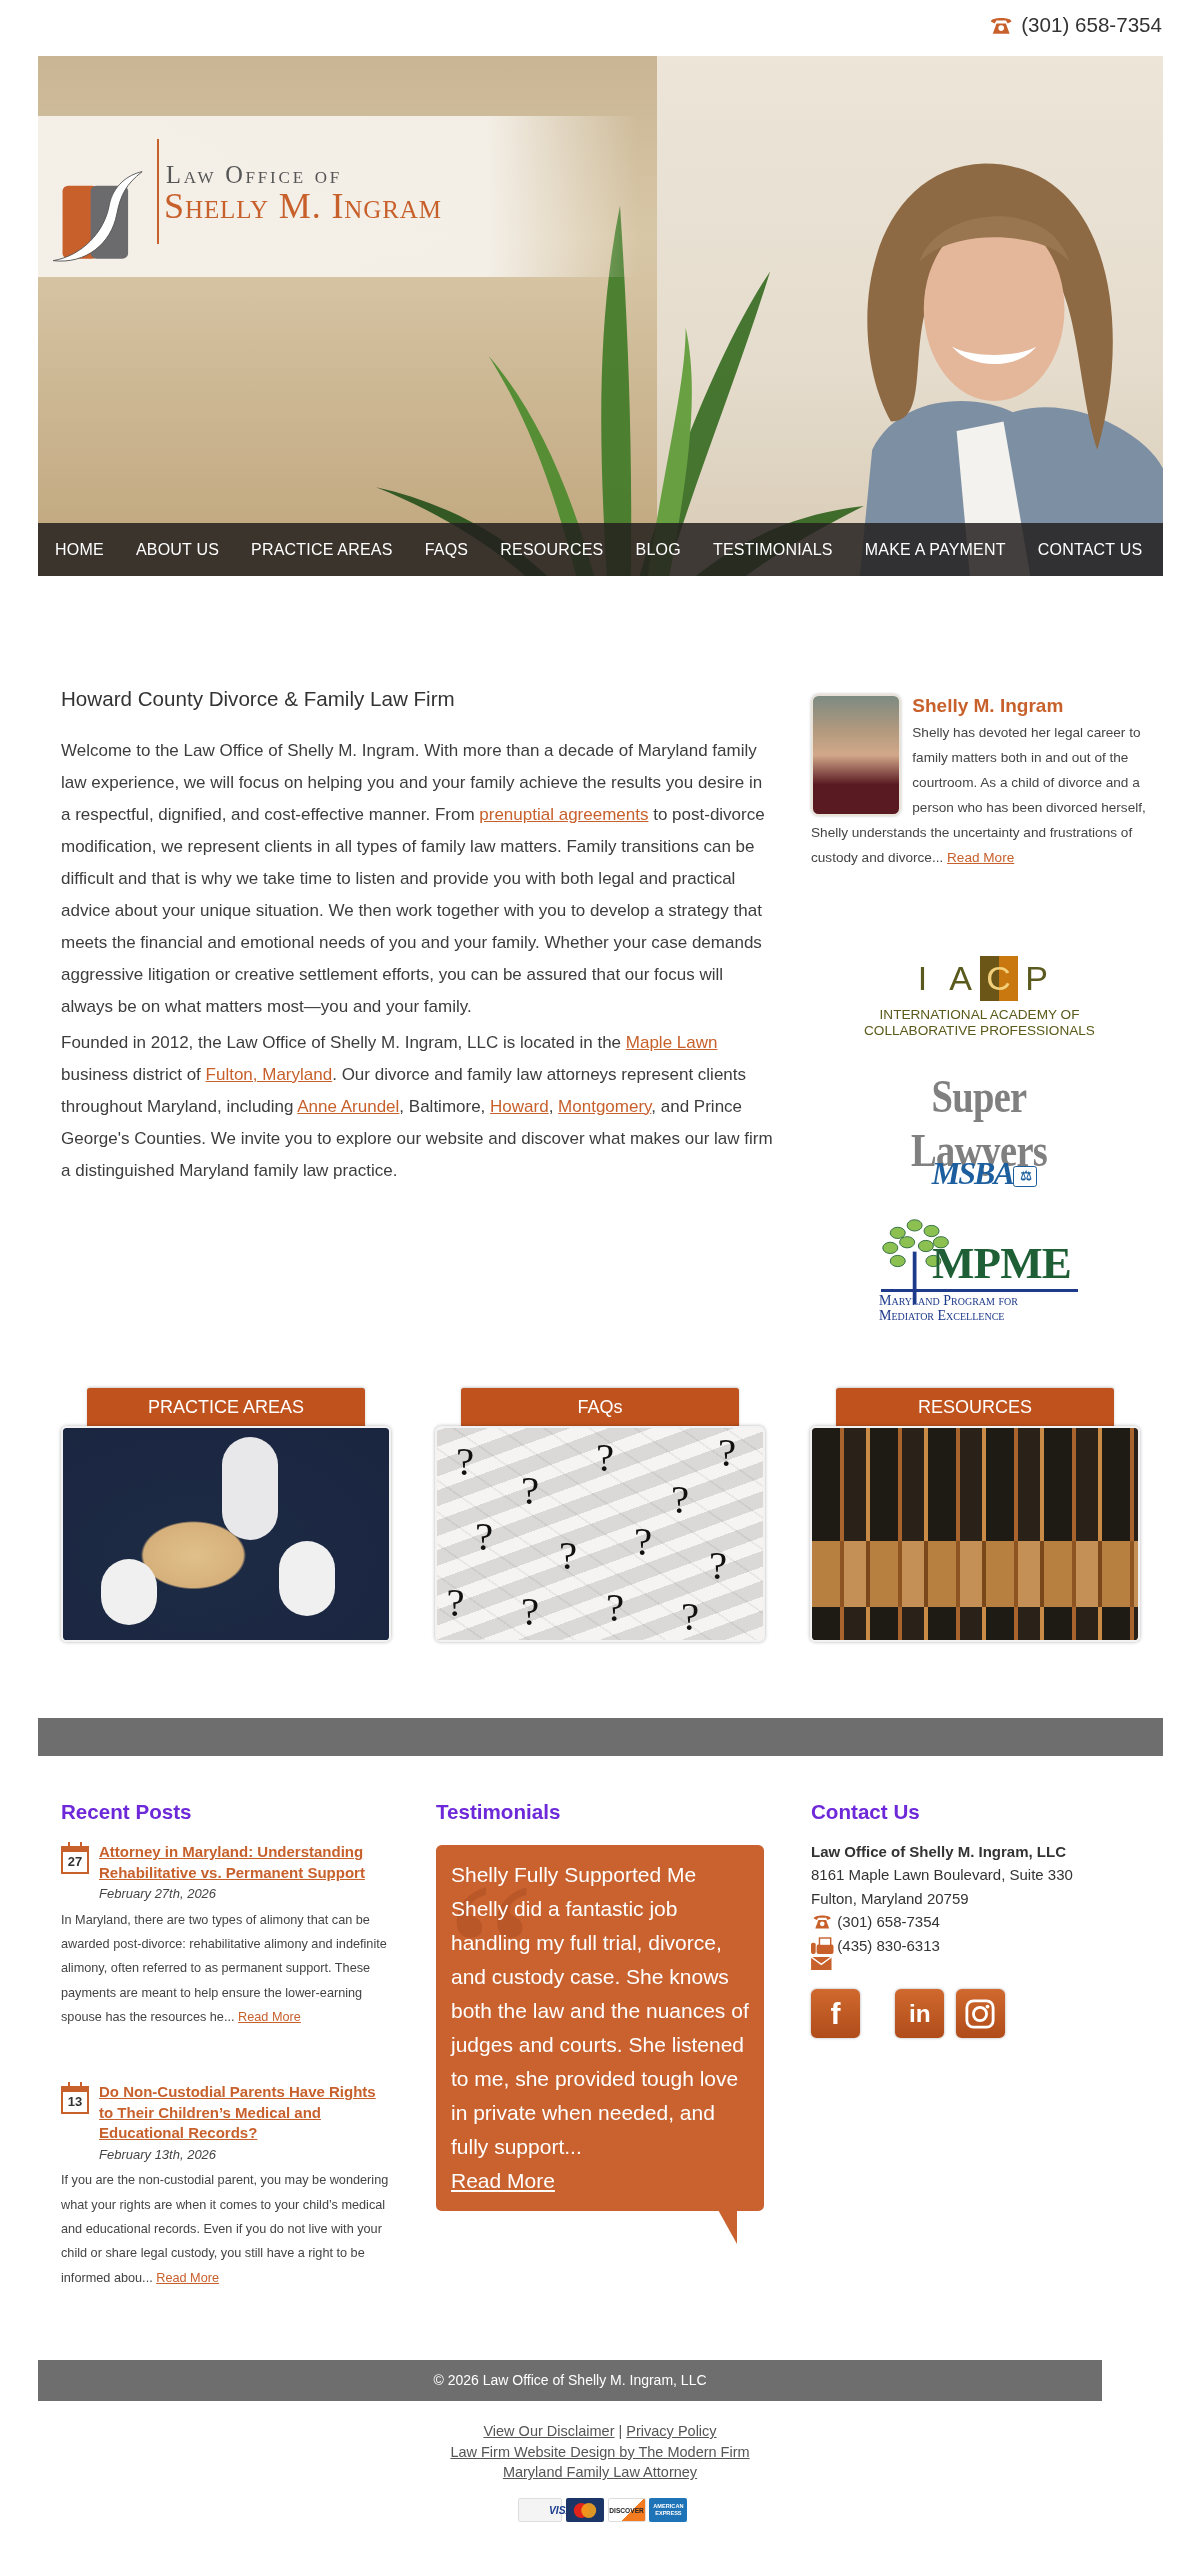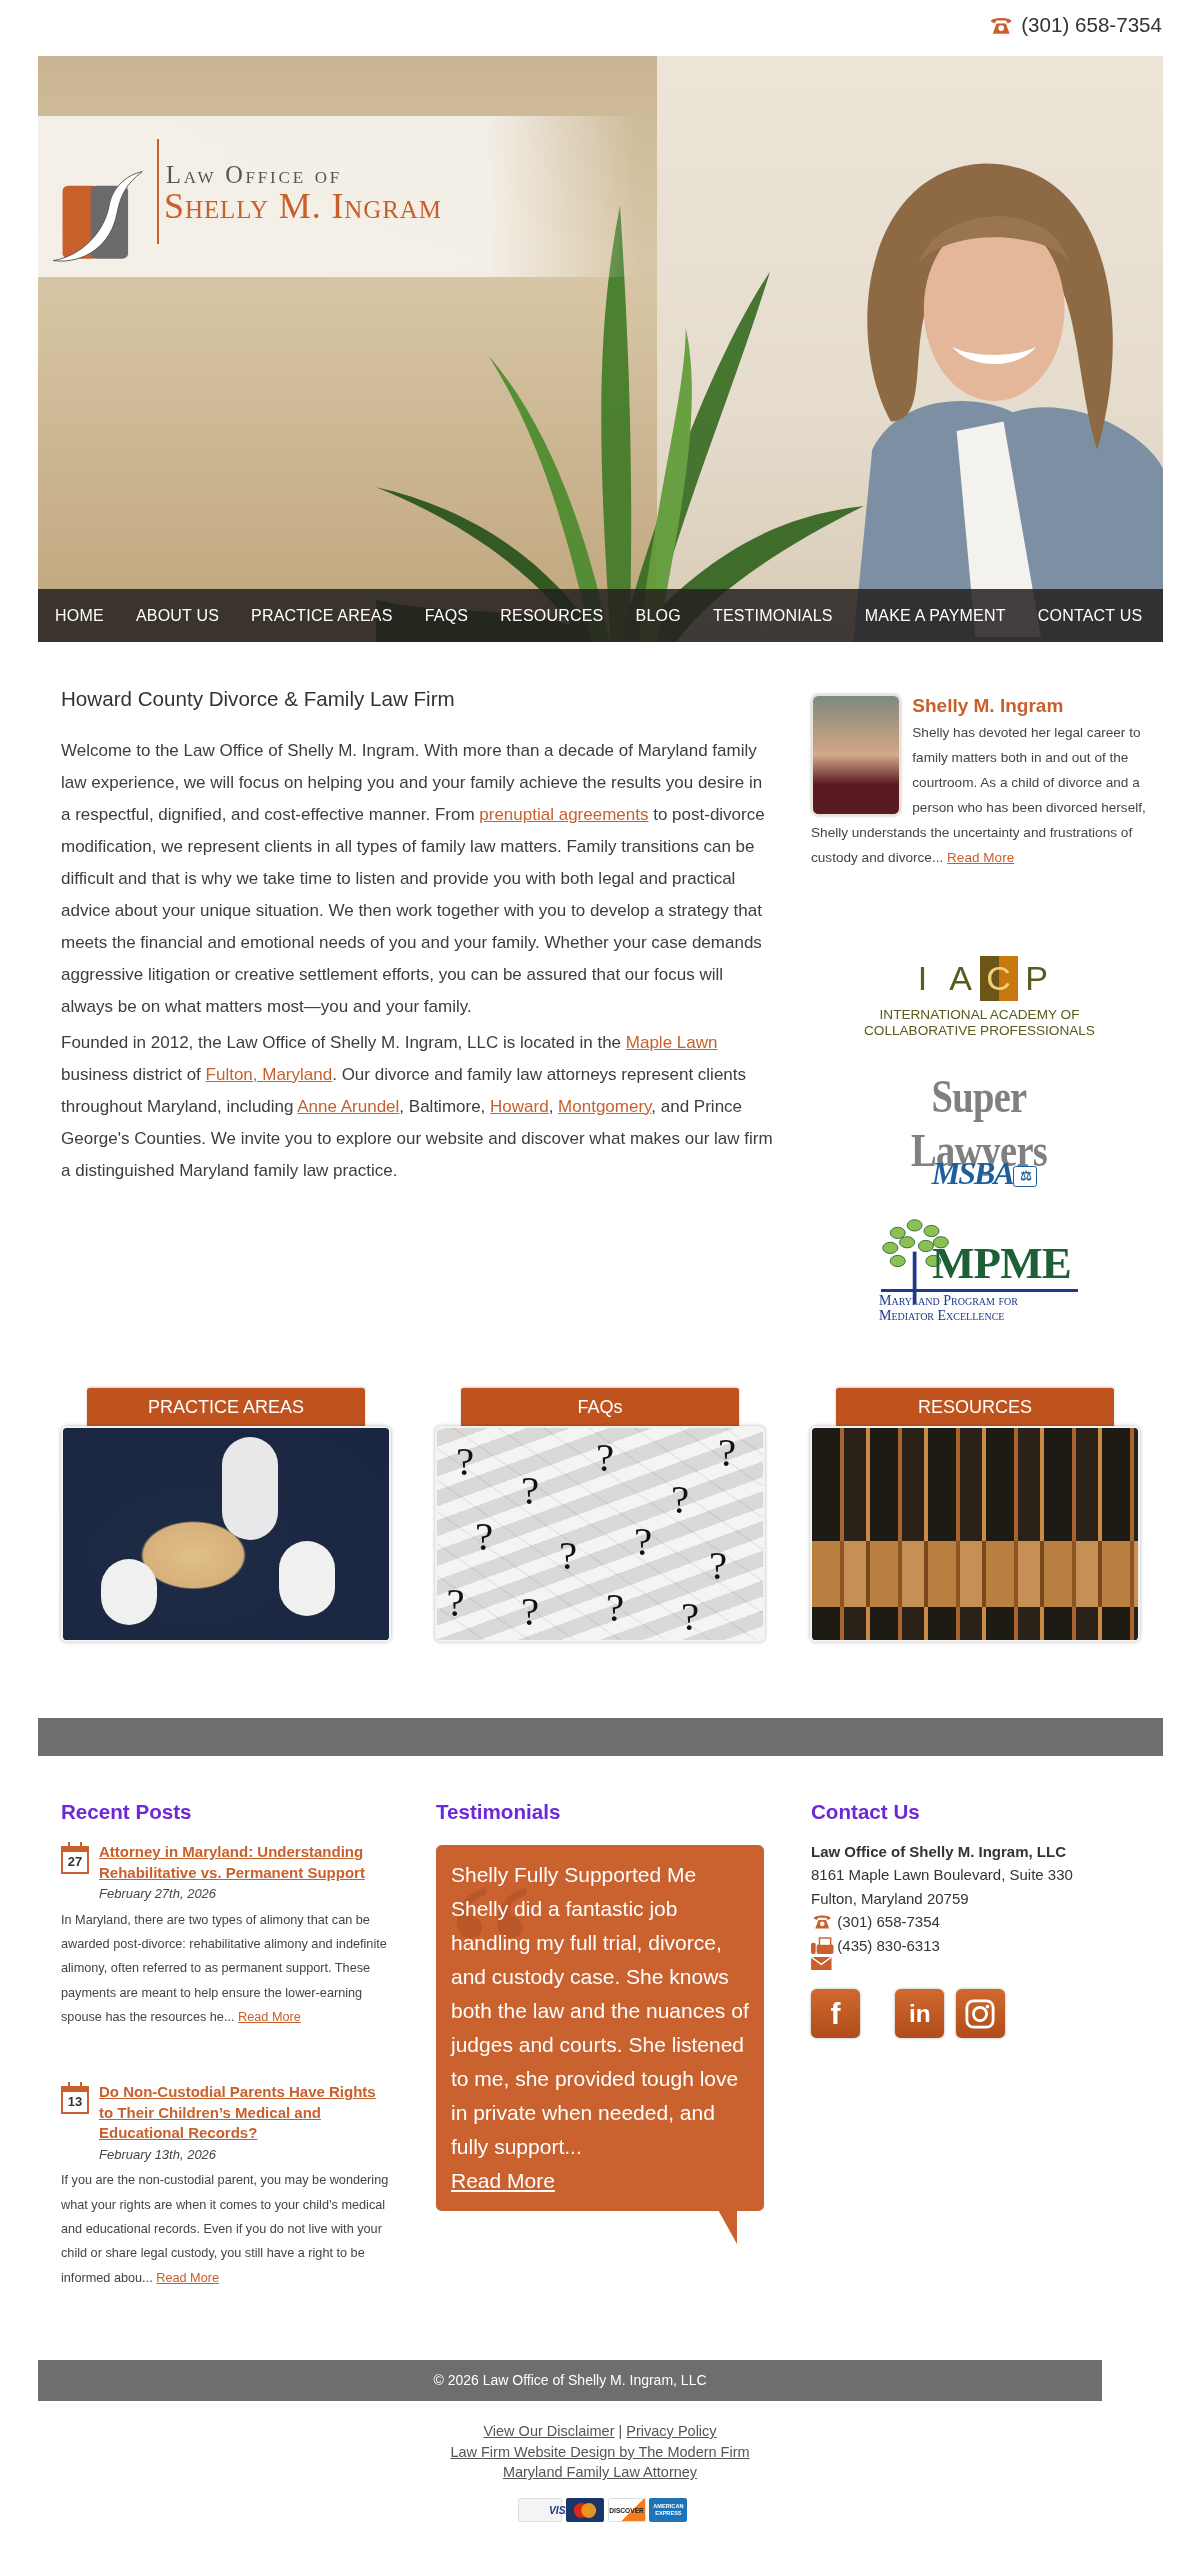--- a/index.html
+++ b/index.html
@@ -8,21 +8,21 @@
     width: 1200px; height: 2576px; position: relative; overflow: hidden;
     font-family: "Liberation Sans", sans-serif; color: #3d3d3d;
   }
   a { color: #c8602c; }
 
   
   .top-phone { position: absolute; right: 38px; top: 13px; display: flex; align-items: center; gap: 7.5px; font-size: 20.6px; color: #333; font-family: "Liberation Sans", sans-serif; }
   .top-phone .ph-icon { width: 24.4px; height: 20.6px; }
 
   
-  .hero { position: absolute; left: 38px; top: 56px; width: 1125px; height: 586px; overflow: hidden;
+  .hero { position: absolute; left: 38px; top: 56px; width: 1125px; height: 520px; overflow: hidden;
     background: linear-gradient(90deg, #cbb89a 0%, #d9c9ad 40%, #c4a982 58%, #e8e0d2 59%, #ece6dc 75%, #e6ddd0 100%); }
   .hero .wall-left { position:absolute; left:0; top:0; width:619px; height:100%;
     background: linear-gradient(180deg, #c9b593 0%, #d8c7a7 35%, #bfa57c 100%); }
   .hero .wall-right { position:absolute; left:619px; top:0; right:0; height:100%;
     background: linear-gradient(180deg, #ece5d8 0%, #e5dccd 60%, #d8cbb5 100%); }
   .logo-band { position:absolute; left:0; top:60px; width:600px; height:161px;
     background: linear-gradient(90deg, rgba(245,241,234,0.97) 0%, rgba(245,241,234,0.95) 75%, rgba(245,241,234,0) 100%); }
   .logo-mark { position:absolute; left:15px; top:111px; width:94px; height:103px; }
   .logo-divider { position:absolute; left:119px; top:83px; width:1.9px; height:105px; background:#c8602c; }
   .logo-line1 { position:absolute; left:128px; top:105px; font-family:"Liberation Serif", serif; font-size:24.4px; letter-spacing:2.8px; color:#555; font-variant: small-caps; }

